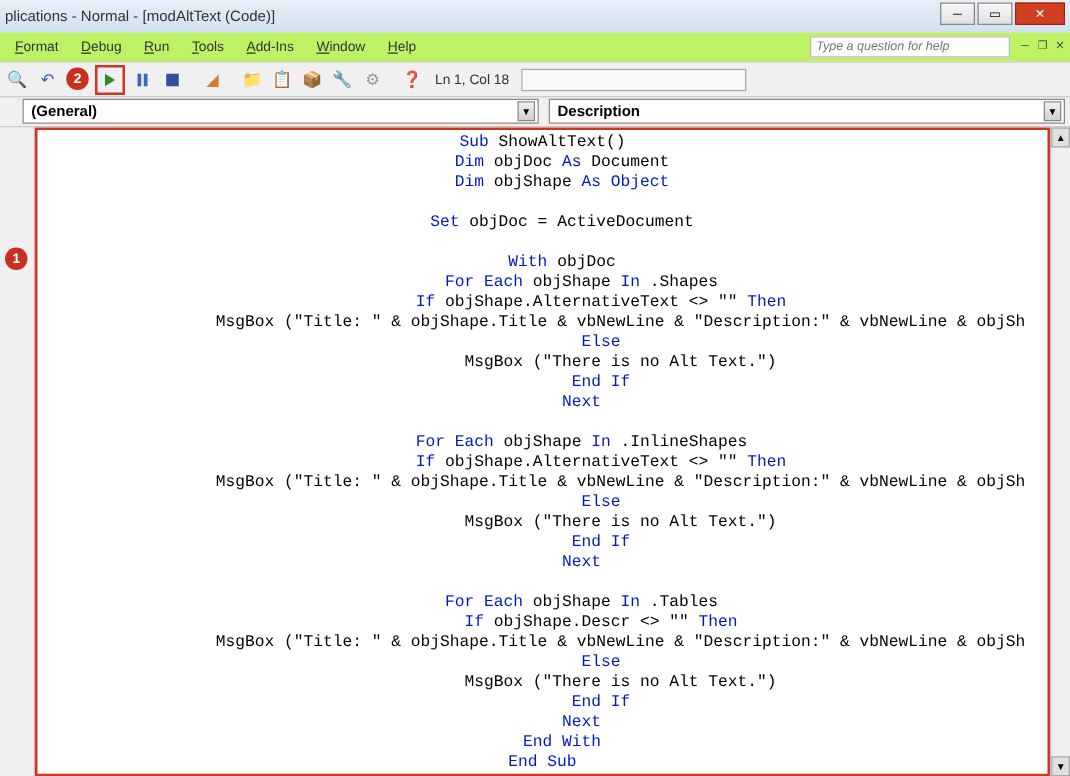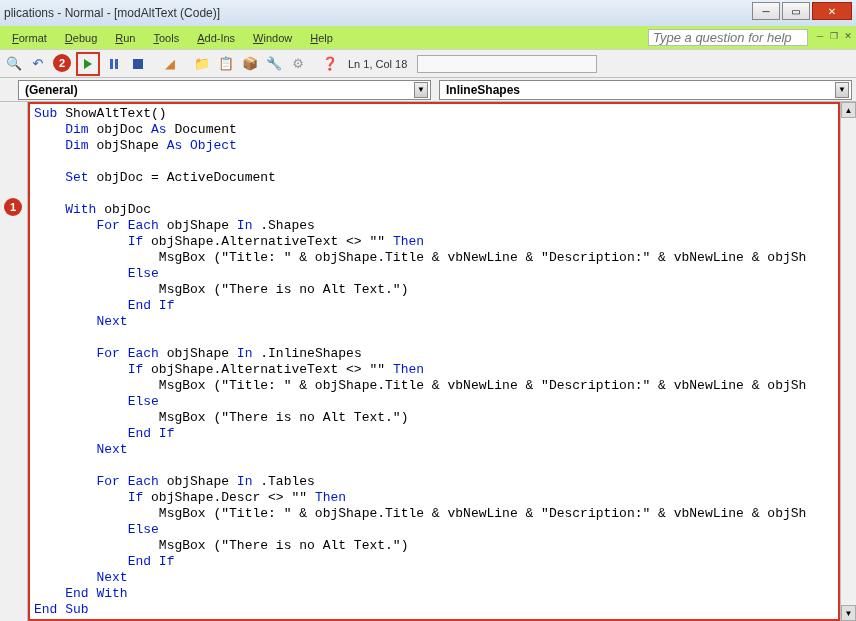--- a/index.html
+++ b/index.html
@@ -7,40 +7,40 @@
   
   .titlebar { height: 26px; background: linear-gradient(#e8f0f8, #d0e0f0); display: flex; align-items: center; padding-left: 4px; position: relative; }
   .titlebar-text { color: #333; font-size: 12px; }
   .window-controls { position: absolute; right: 4px; top: 2px; display: flex; gap: 2px; }
   .win-btn { width: 28px; height: 18px; display: flex; align-items: center; justify-content: center; border: 1px solid #888; background: linear-gradient(#f8f8f8,#e0e0e0); font-size: 10px; }
   .win-btn.close { background: #d04020; color: white; border-color: #a02010; width: 40px; }
   
   .menubar { height: 24px; background: #bef264; display: flex; align-items: center; padding-left: 4px; gap: 2px; position: relative; border-bottom: 1px solid #d0d0d0; }
   .menu-item { padding: 3px 8px; color: #333; cursor: default; }
   .menu-item u { text-decoration: underline; }
-  .help-search { position: absolute; right: 48px; top: 3px; width: 160px; height: 17px; border: 1px solid #bbb; background: white; padding: 1px 4px; color: #999; font-size: 13px; font-style: italic; }
+  .help-search { position: absolute; right: 48px; top: 3px; width: 160px; height: 17px; border: 1px solid #bbb; background: white; padding: 1px 4px; color: #999; font-size: 10px; font-style: italic; }
   .mdi-controls { position: absolute; right: 2px; top: 4px; display: flex; gap: 2px; font-size: 9px; color: #555; }
   .mdi-btn { width: 12px; height: 12px; display: flex; align-items: center; justify-content: center; }
   
   .toolbar { height: 28px; background: #f0f0f0; display: flex; align-items: center; padding-left: 4px; gap: 4px; border-bottom: 1px solid #c0c0c0; }
   .tb-btn { width: 20px; height: 20px; display: flex; align-items: center; justify-content: center; font-size: 13px; }
   .tb-sep { width: 4px; }
   .run-highlight { border: 2px solid #d43424; width: 24px; height: 24px; display: flex; align-items: center; justify-content: center; position: relative; }
   .callout { position: absolute; width: 18px; height: 18px; border-radius: 50%; background: #c83020; color: white; font-weight: bold; display: flex; align-items: center; justify-content: center; font-size: 11px; }
   .status-pos { margin-left: 4px; color: #333; font-size: 11px; }
   .combo-sep { width: 180px; height: 18px; border: 1px solid #aaa; background: #f8f8f8; margin-left: 6px; }
   
-  .dropdowns { height: 24px; background: #f0f0f0; display: flex; align-items: center; padding: 2px 4px 2px 18px; gap: 8px; border-bottom: 1px solid #c0c0c0; }
+  .dropdowns { height: 24px; background: #f0f0f0; display: flex; align-items: flex-end; padding: 2px 4px 2px 18px; gap: 8px; border-bottom: 1px solid #c0c0c0; }
   .dd { flex: 1; height: 20px; border: 1px solid #888; background: white; display: flex; align-items: center; justify-content: space-between; padding: 0 2px 0 6px; font-weight: bold; font-size: 12px; }
   .dd-arrow { width: 14px; height: 16px; background: linear-gradient(#f0f0f0,#d0d0d0); border: 1px solid #888; display: flex; align-items: center; justify-content: center; font-size: 8px; }
   
   .editor-area { position: relative; display: flex; height: calc(621px - 26px - 24px - 28px - 24px); }
   .gutter { width: 28px; background: #f0f0f0; border-right: 1px solid #c0c0c0; position: relative; }
   .red-border { position: absolute; left: 28px; top: 0; right: 16px; bottom: 0; border: 2px solid #d43424; pointer-events: none; }
-  .code-pane { flex: 1; background: white; font-family: Consolas, "Courier New", monospace; font-size: 13px; line-height: 16px; padding: 4px 6px; white-space: pre; overflow: hidden; position: relative; }
+  .code-pane { flex: 1; background: white; font-family: Consolas, "Courier New", monospace; font-size: 13px; line-height: 16px; padding: 4px 6px; white-space: pre; overflow: hidden; position: relative; text-align: center; }
   .scrollbar-v { width: 16px; background: #f0f0f0; border-left: 1px solid #c0c0c0; display: flex; flex-direction: column; }
   .sb-btn { height: 16px; background: #e0e0e0; border: 1px solid #aaa; display: flex; align-items: center; justify-content: center; font-size: 8px; }
   .sb-track { flex: 1; }
   
   .kw { color: #0018c8; }
   
   .callout1 { left: 4px; top: 196px; }
   .callout2 { left: 53px; top: 54px; }
   
   .play-tri { width: 0; height: 0; border-left: 8px solid #2a9020; border-top: 5px solid transparent; border-bottom: 5px solid transparent; }
@@ -108,21 +108,21 @@
   <span class="status-pos">Ln 1, Col 18</span>
   <div class="combo-sep"></div>
 </div>
 
 <div class="dropdowns">
   <div class="dd">
     <span>(General)</span>
     <div class="dd-arrow">▼</div>
   </div>
   <div class="dd">
-    <span>InlineShapes</span>
+    <span>Description</span>
     <div class="dd-arrow">▼</div>
   </div>
 </div>
 
 <div class="editor-area">
   <div class="gutter">
     <div class="callout callout1" style="left:4px;top:96px">1</div>
   </div>
   <div class="code-pane"><span class="kw">Sub</span><span> ShowAltText()</span>
     <span class="kw">Dim</span><span> objDoc </span><span class="kw">As</span><span> Document</span>

